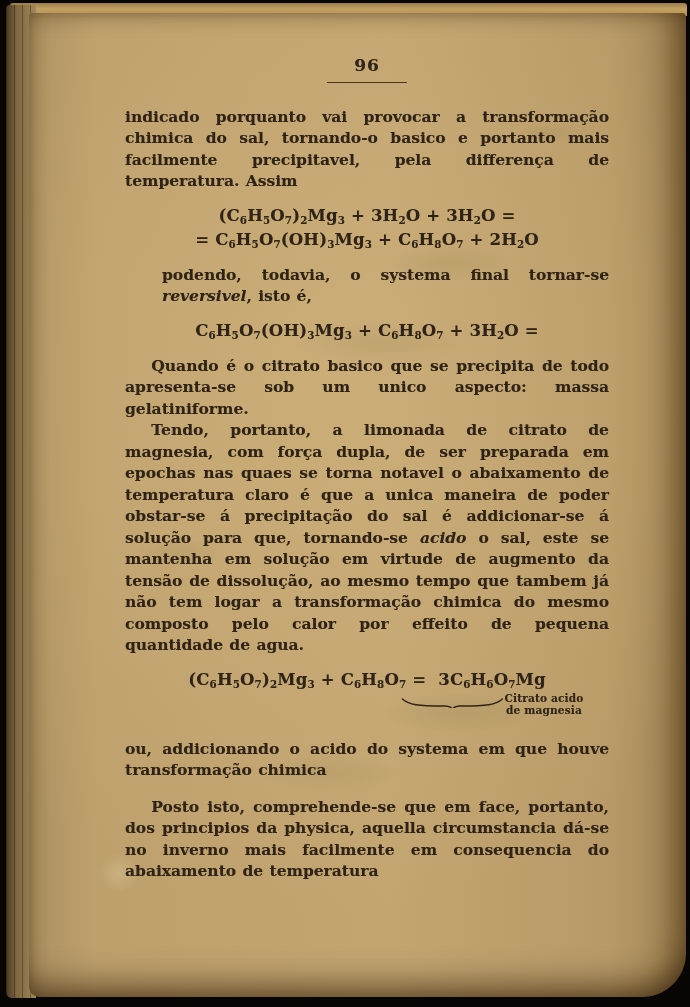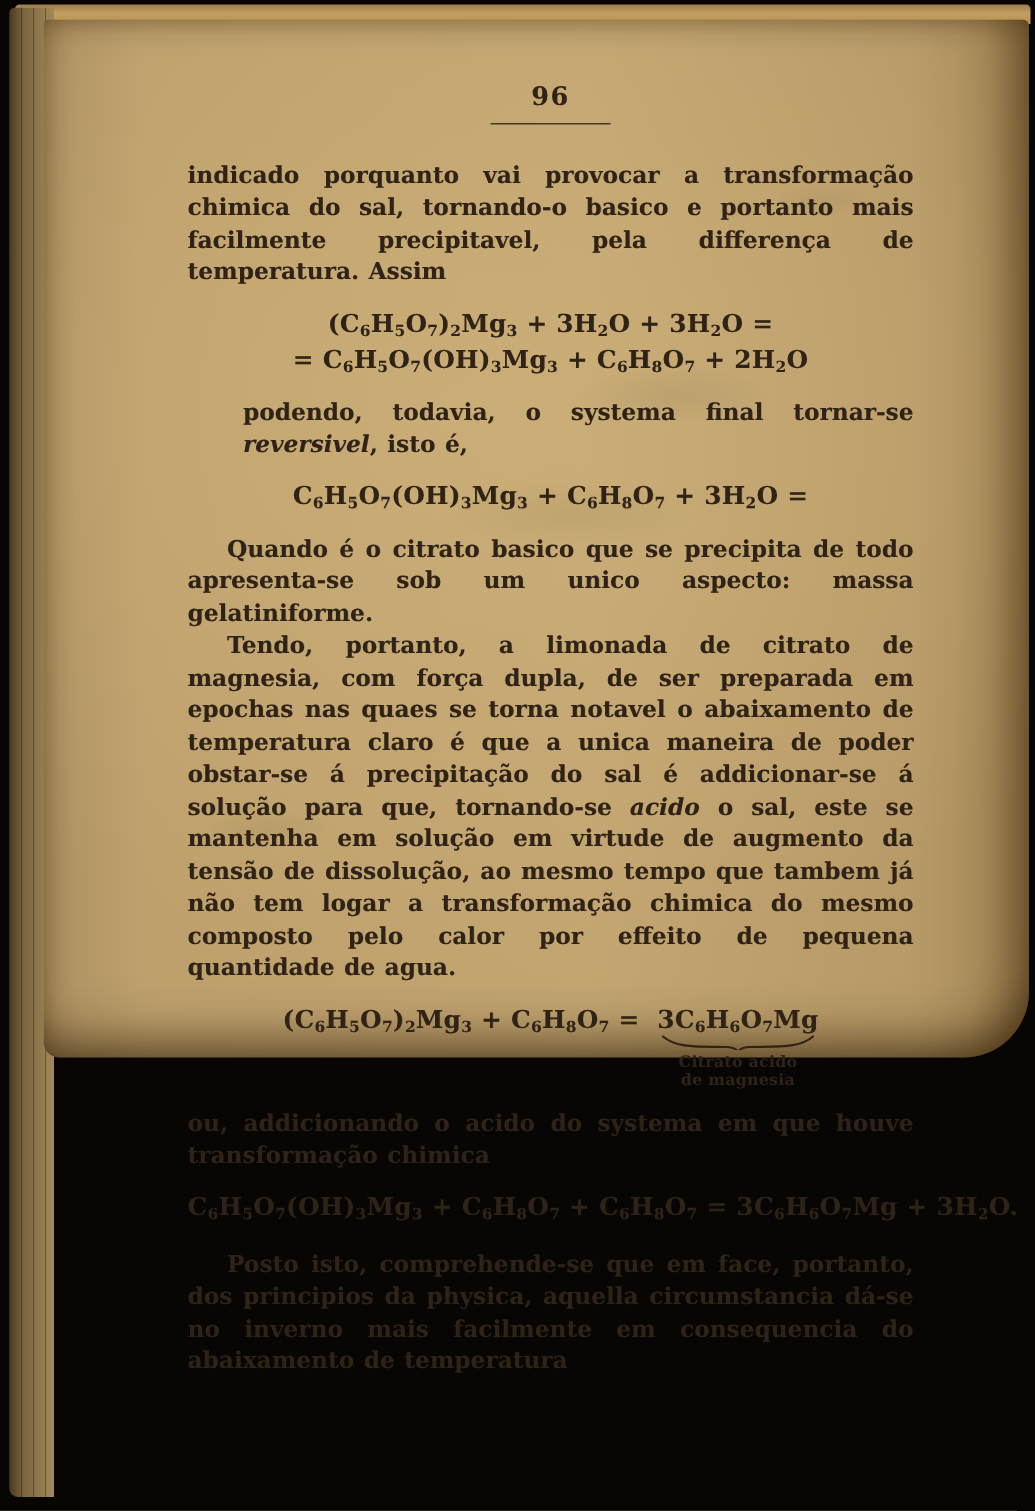--- a/index.html
+++ b/index.html
@@ -34,21 +34,21 @@
       repeating-linear-gradient(90deg,
         rgba(20,12,4,0.35) 0 1px, rgba(0,0,0,0) 1px 8px),
       linear-gradient(90deg, #4a3a22 0%, #7d6640 35%, #a28859 100%);
     border-radius: 4px 0 0 6px;
   }
 
   
   .page {
     position: absolute;
     left: 29px; top: 13px;
-    width: 657px; height: 692px;
+    width: 657px; height: 984px;
     background:
       radial-gradient(120% 90% at 45% 38%,
         rgba(210,180,125,0.55) 0%, rgba(0,0,0,0) 60%),
       linear-gradient(90deg, #ac9060 0%, #bda06c 10%, #c2a571 55%, #b79a67 88%, #a18553 100%);
     background-color: #bd9f6d;
     border-radius: 3px 4px 44px 10px;
     box-shadow:
       inset -24px 0 34px -16px rgba(58,36,10,0.65),
       inset 10px 0 18px -10px rgba(70,48,18,0.45),
       inset 0 -30px 34px -20px rgba(45,28,6,0.62),
@@ -123,21 +123,21 @@
 
   .braced {
     position: relative;
     display: inline-block;
   }
   .under-group {
     position: absolute;
     top: 22px; left: 50%;
     transform: translateX(-50%);
     display: flex;
-    flex-direction: column;
+    flex-direction: row;
     align-items: center;
     white-space: nowrap;
   }
   .under-group svg { display: block; }
   .brace-caption {
     font-size: 10.5px;
     line-height: 12px;
     font-weight: 700;
     text-align: center;
     margin-top: 2px;
@@ -181,20 +181,17 @@
       <span>&nbsp;</span><span class="braced"><span>3C<sub>6</sub>H<sub>6</sub>O<sub>7</sub>Mg</span><span class="under-group">
             <svg width="104" height="10" viewBox="0 0 104 10">
               <path d="M2,1 C9,7 17,8 44,8 C48,8 50,8.5 52,11 C54,8.5 56,8 60,8 C87,8 95,7 102,1" fill="none" stroke="#2e2316" stroke-width="1.4" stroke-linecap="round"></path>
             </svg>
             <span class="brace-caption"><span>Citrato acido</span><br><span>de magnesia</span></span>
           </span></span>
     </div>
 
     <p class="para">ou, addicionando o acido do systema em que houve transformação chimica</p>
 
-    <div class="equation">
-      <div>C<sub>6</sub>H<sub>5</sub>O<sub>7</sub>(OH)<sub>3</sub>Mg<sub>3</sub> + C<sub>6</sub>H<sub>8</sub>O<sub>7</sub> + C<sub>6</sub>H<sub>8</sub>O<sub>7</sub> = 3C<sub>6</sub>H<sub>6</sub>O<sub>7</sub>Mg + 3H<sub>2</sub>O.</div>
-    </div>
 
     <p class="para indent mt-md">Posto isto, comprehende-se que em face, portanto, dos principios da physica, aquella circumstancia dá-se no inverno mais facilmente em consequencia do abaixamento de temperatura</p>
 
   </div>
 </div>
 
 </body></html>

